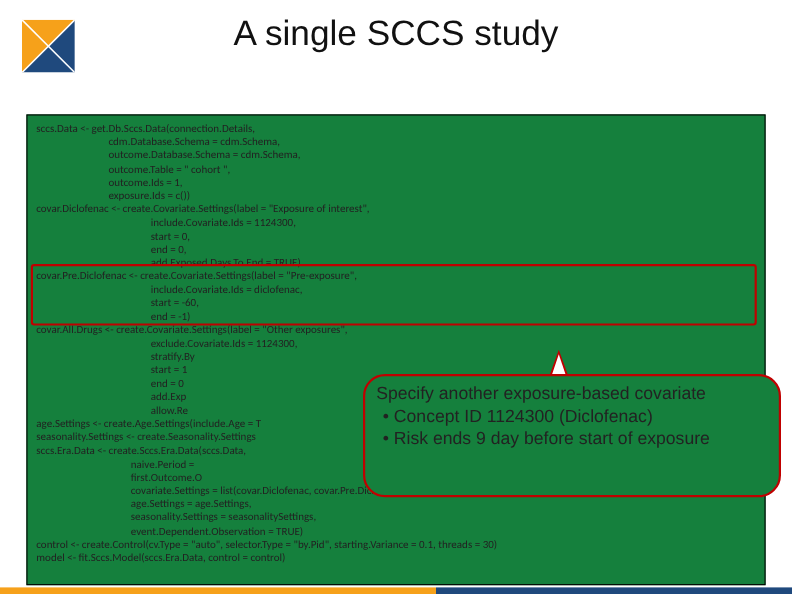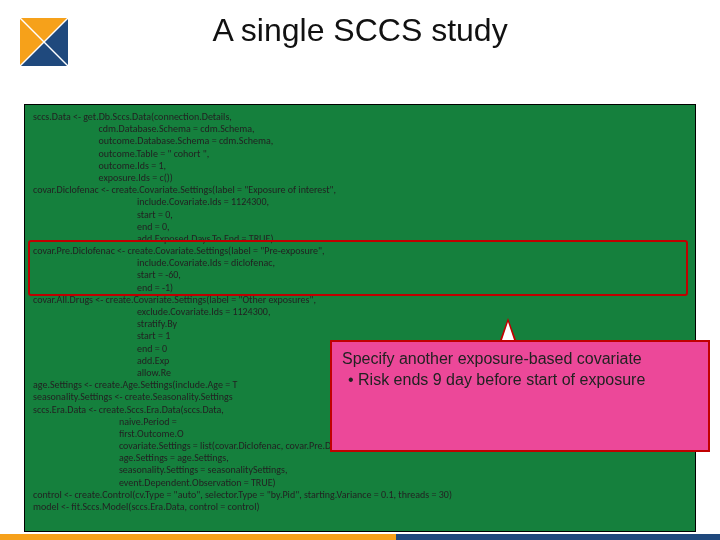--- a/index.html
+++ b/index.html
@@ -33,22 +33,22 @@
   }
   .hl1 { top: 240px; left: 28px; width: 660px; height: 56px; }
   .callout-wrap {
     position: absolute;
     top: 340px; left: 330px;
     width: 380px; height: 112px;
   }
   .callout {
     width: 100%; height: 100%;
     border: 2px solid #c00000;
-    border-radius: 0;
-    background: #ec4899;
+    border-radius: 20px;
+    background: #15803d;
     padding: 8px 10px 6px 10px;
     position: relative;
   }
   .callout-tail {
     position: absolute;
     top: -22px; left: 170px;
     width: 0; height: 0;
     border-left: 8px solid transparent;
     border-right: 8px solid transparent;
     border-bottom: 22px solid #c00000;
@@ -126,19 +126,20 @@
   </div>
 
   <div class="highlight-box hl1"></div>
 
   <div class="callout-wrap">
     <div class="callout-tail"></div>
     <div class="callout-tail-inner"></div>
     <div class="callout">
       <div class="lead">Specify another exposure-based covariate</div>
       <ul>
+        <li>Concept ID 1124300  (Diclofenac)</li>
         <li>Risk ends 9 day before start of exposure</li>
       </ul>
     </div>
   </div>
 
   <div class="footer-bar"></div>
 </div>
 
 </body></html>

